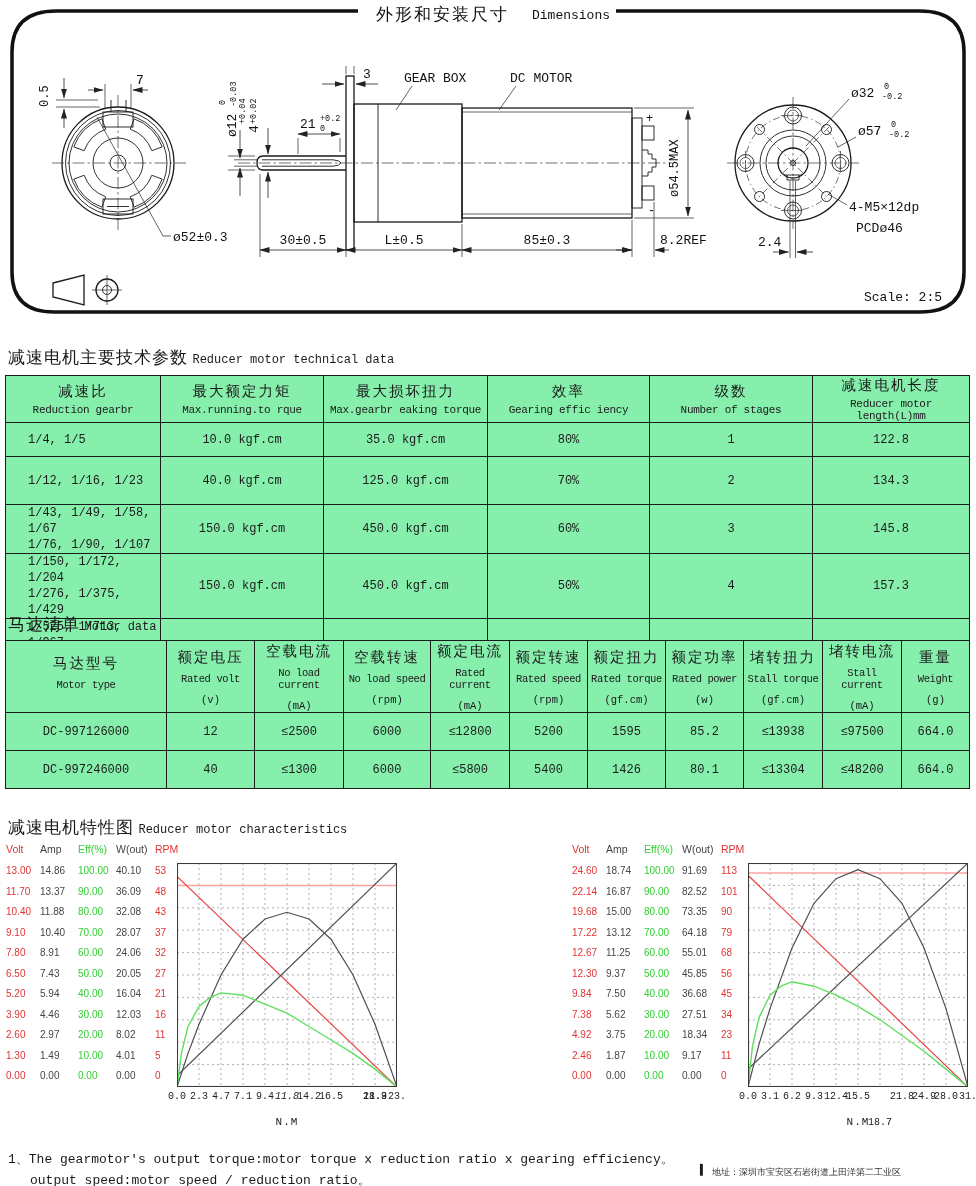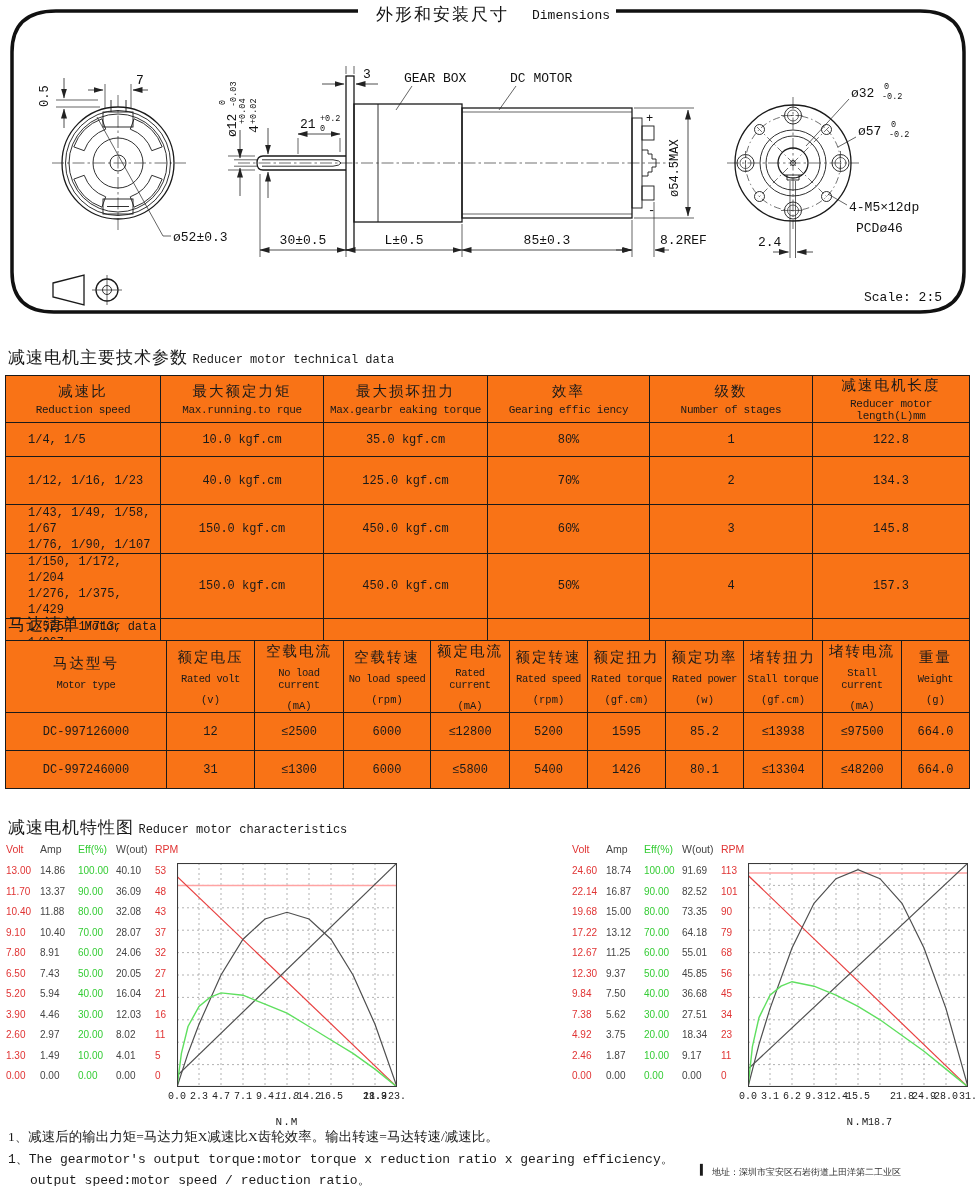--- a/index.html
+++ b/index.html
@@ -17,21 +17,21 @@
   .tn{fill:none;stroke:#1a1a1a;stroke-width:0.9;}
   .thn{fill:none;stroke:#222;stroke-width:0.7;}
   .cl{fill:none;stroke:#333;stroke-width:0.7;stroke-dasharray:12 3 2.5 3;}
   .dsh{fill:none;stroke:#333;stroke-width:0.7;stroke-dasharray:7 3 1.5 3;}
   .dim{fill:none;stroke:#222;stroke-width:0.8;}
   .dt{font-family:"Liberation Mono","DejaVu Sans Mono",monospace;font-size:13px;}
   .dtm{font-family:"Liberation Mono","DejaVu Sans Mono",monospace;font-size:12px;}
   .dts{font-family:"Liberation Mono","DejaVu Sans Mono",monospace;font-size:8.5px;}
   .dtt{font-family:"Liberation Serif","DejaVu Serif",serif;font-size:17px;letter-spacing:2px;}
   
-  table{border-collapse:collapse;table-layout:fixed;background:#f97316;}
+  table{border-collapse:collapse;table-layout:fixed;background:#86efac;}
   .dtab{position:absolute;left:5px;width:964px;border:1.6px solid #1a1a1a;}
   .dtab td,.dtab th{border:1px solid #1a1a1a;text-align:center;vertical-align:middle;
      font-family:"Liberation Mono","DejaVu Sans Mono",monospace;font-size:12px;font-weight:normal;
      padding:0 2px;overflow:hidden;}
   .hcn{font-family:"Liberation Serif","DejaVu Serif",serif;font-size:14.5px;letter-spacing:2px;}
   .hen{font-size:11px;letter-spacing:-0.3px;margin-top:3px;}
   #motor-table .hen{font-size:10.5px;letter-spacing:-0.4px;margin-top:6px;}
   .hu{font-size:10.5px;margin-top:9px;}
   .c1{text-align:left !important;padding-left:22px !important;white-space:pre-line;line-height:16px;}
   
@@ -263,21 +263,21 @@
         <col style="width:163px">
         <col style="width:164px">
         <col style="width:162px">
         <col style="width:163px">
         <col style="width:157px">
       </colgroup>
     <thead>
       <tr style="height:44px">
         <th>
             <div class="hcn">减速比</div>
-            <div class="hen">Reduction speed</div>
+            <div class="hen">Reduction gearbr</div>
           </th>
         <th>
             <div class="hcn">最大额定力矩</div>
             <div class="hen">Max.running.to rque</div>
           </th>
         <th>
             <div class="hcn">最大损坏扭力</div>
             <div class="hen">Max.gearbr eaking torque</div>
           </th>
         <th>
@@ -428,21 +428,21 @@
           <td>≤12800</td>
           <td>5200</td>
           <td>1595</td>
           <td>85.2</td>
           <td>≤13938</td>
           <td>≤97500</td>
           <td>664.0</td>
       </tr>
       <tr style="height:38px">
         <td>DC-997246000</td>
-          <td>31</td>
+          <td>40</td>
           <td>≤1300</td>
           <td>6000</td>
           <td>≤5800</td>
           <td>5400</td>
           <td>1426</td>
           <td>80.1</td>
           <td>≤13304</td>
           <td>≤48200</td>
           <td>664.0</td>
       </tr>
@@ -677,19 +677,18 @@
         <span style="left: 110px;">15.5</span>
         <span style="left: 132px; margin-top: 26px;">18.7</span>
         <span style="left: 154px;">21.8</span>
         <span style="left: 176px;">24.9</span>
         <span style="left: 198px;">28.0</span>
         <span style="left: 220px;">31.</span>
       </div>
     <div class="xlab" style="left:748px;top:1116px;width:220px">N.M</div>
   </div>
 
-  <div class="abs note-cn cjk" style="left:8px;top:1128px">1、减速后的输出力矩=马达力矩X减速比X齿轮效率。输出转速=马达转速/减速比。</div>
   <div class="abs note-en" style="left:8px;top:1150px">1、The gearmotor's  output torque:motor torque x reduction ratio x gearing efficiency。</div>
   <div class="abs note-en" style="left:30px;top:1171px">output speed:motor speed / reduction ratio。</div>
   <div class="abs" style="left:700px;top:1164px;font-size:10px">▍</div>
   <div class="abs addr cjk" style="left:712px;top:1166px">地址：深圳市宝安区石岩街道上田洋第二工业区</div>
 
 </div>
 
 </body></html>

